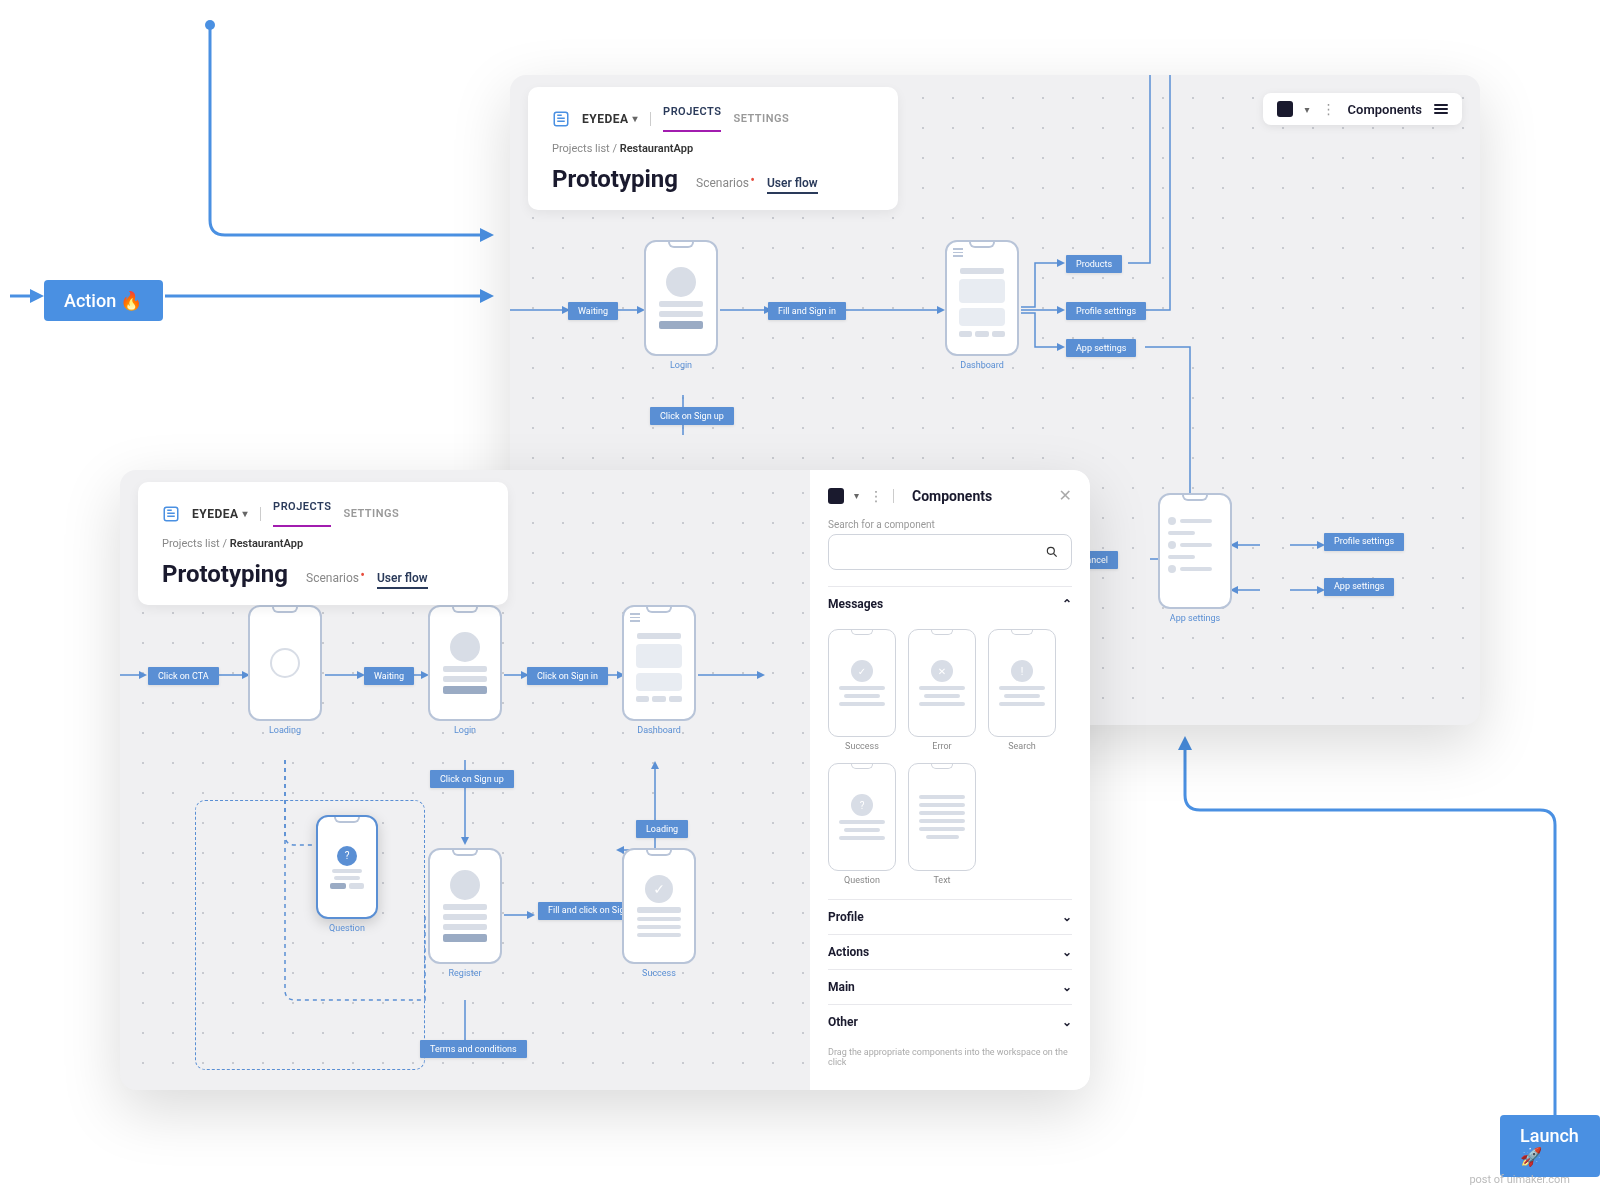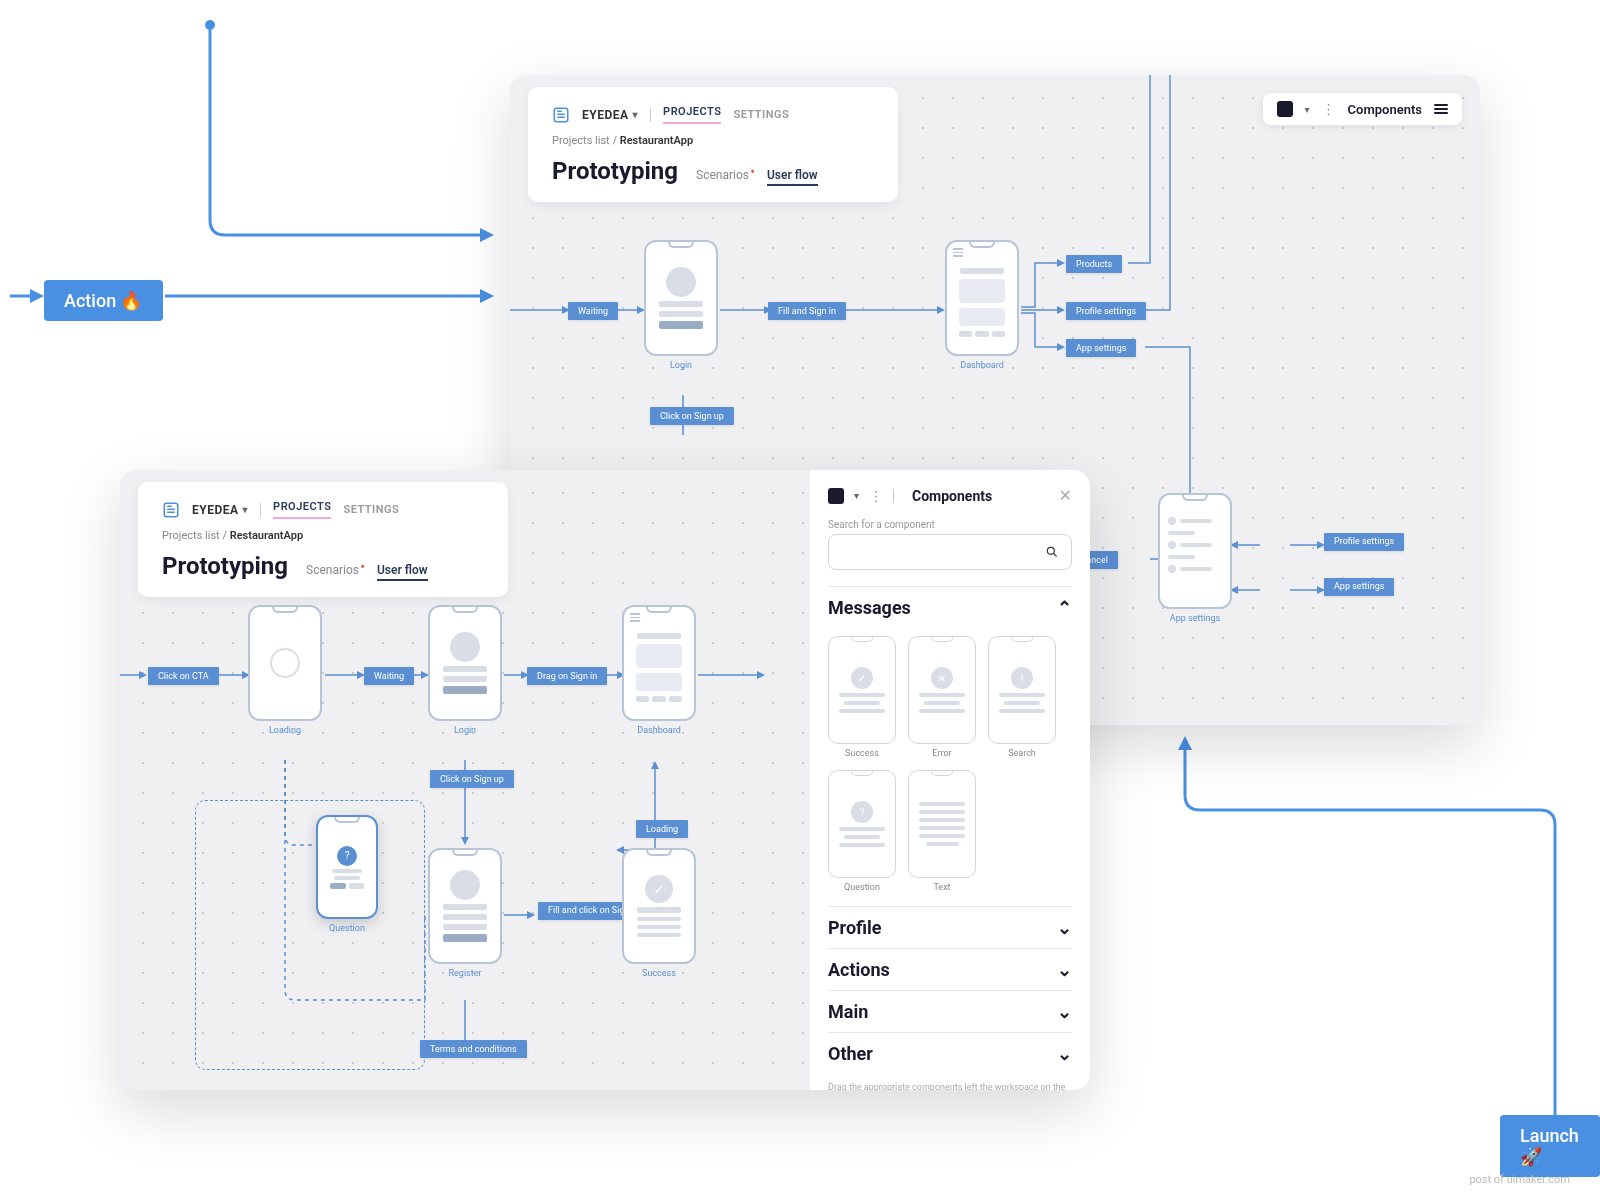--- a/index.html
+++ b/index.html
@@ -12,21 +12,21 @@
 .window{position:absolute;background:#f0f0f2;border-radius:16px;box-shadow:0 20px 60px rgba(0,0,0,0.15);overflow:hidden;}
 .window-back{left:510px;top:75px;width:970px;height:650px;}
 .window-front{left:120px;top:470px;width:970px;height:620px;}
 .header-card{position:absolute;background:#fff;border-radius:10px;padding:18px 24px 16px;box-shadow:0 4px 12px rgba(0,0,0,0.06);left:18px;top:12px;width:370px;z-index:10;}
 .header-row{display:flex;align-items:center;gap:12px;font-size:12px;color:#333;margin-bottom:10px;}
 .logo-mark{width:18px;height:18px;}
 .brand{font-weight:700;letter-spacing:0.5px;display:flex;align-items:center;gap:4px;}
 .chev{font-size:10px;color:#666;}
 .vdiv{width:1px;height:14px;background:#ccc;}
 .nav-tab{font-weight:600;color:#999;font-size:11px;letter-spacing:0.5px;}
-.nav-tab.active{color:#2a3a5a;border-bottom:2px solid #f9a8d4;padding-bottom:4px;}
+.nav-tab.active{color:#2a3a5a;border-bottom:2px solid #a21caf;padding-bottom:12px;}
 .breadcrumb{font-size:11px;color:#888;margin-bottom:10px;}
 .breadcrumb .cur{font-weight:600;color:#333;}
 .title-row{display:flex;align-items:baseline;gap:18px;}
 .page-title{font-size:24px;font-weight:700;color:#1a1a2e;}
 .sub-tab{font-size:12px;color:#888;position:relative;}
 .sub-tab.active{color:#2a3a5a;font-weight:600;border-bottom:2px solid #2a3a5a;padding-bottom:2px;}
 .sub-tab .dot-red{color:#e74c3c;font-size:14px;position:absolute;top:-4px;right:-6px;}
 .toolbar-float{position:absolute;right:18px;top:18px;display:flex;align-items:center;gap:12px;background:#fff;border-radius:8px;padding:8px 14px;box-shadow:0 2px 8px rgba(0,0,0,0.08);z-index:10;}
 .tool-swatch{width:16px;height:16px;background:#1a1a2e;border-radius:3px;}
 .tool-more{font-size:14px;color:#999;}
@@ -56,21 +56,21 @@
 .ph-row-s span{flex:1;height:6px;background:#d8dde6;border-radius:2px;}
 .dashed-box{position:absolute;border:1.5px dashed #5a8fd4;border-radius:10px;}
 .side-panel{position:absolute;right:0;top:0;bottom:0;width:280px;background:#fff;border-radius:0 16px 16px 0;padding:16px 18px;z-index:20;display:flex;flex-direction:column;}
 .panel-head{display:flex;align-items:center;gap:10px;margin-bottom:14px;}
 .panel-title{font-weight:700;font-size:14px;color:#1a1a2e;flex:1;margin-left:8px;}
 .close-x{color:#aaa;font-size:16px;cursor:pointer;}
 .search-label{font-size:10px;color:#999;margin-bottom:4px;}
 .search-box{display:flex;align-items:center;border:1.5px solid #d0d4dc;border-radius:8px;padding:10px 12px;margin-bottom:16px;}
 .search-box input{border:none;outline:none;flex:1;font-size:12px;}
 .search-ic{width:14px;height:14px;}
-.section-head{display:flex;justify-content:space-between;align-items:center;padding:10px 0;border-top:1px solid #e8e8ec;font-size:18px;font-weight:700;color:#1a1a2e;cursor:pointer;}
+.section-head{display:flex;justify-content:space-between;align-items:center;padding:10px 0;border-top:1px solid #e8e8ec;font-size:12px;font-weight:700;color:#1a1a2e;cursor:pointer;}
 .comp-grid{display:flex;flex-wrap:wrap;gap:12px;padding:8px 0 14px;}
 .comp-item{width:68px;display:flex;flex-direction:column;align-items:center;gap:4px;}
 .comp-item .mini{width:68px;height:108px;border:1.5px solid #d0d4dc;border-radius:10px;background:#fff;position:relative;display:flex;flex-direction:column;align-items:center;justify-content:center;gap:4px;}
 .comp-item .mini .notch2{position:absolute;top:0;left:50%;transform:translateX(-50%);width:22px;height:5px;border:1.5px solid #d0d4dc;border-top:none;border-radius:0 0 5px 5px;}
 .comp-item .cl{font-size:9px;color:#888;}
 .mini .ic-circle{width:22px;height:22px;background:#d8dde6;border-radius:50%;display:flex;align-items:center;justify-content:center;color:#fff;font-size:10px;}
 .mini .l{width:70%;height:4px;background:#d8dde6;border-radius:2px;}
 .panel-hint{font-size:9px;color:#aaa;padding-top:8px;}
 .footer-mark{position:absolute;right:30px;bottom:14px;font-size:11px;color:#bbb;}
 </style>
@@ -270,21 +270,21 @@
         <polygon class="conn-arrow" points="504,376 496,380 504,384"></polygon>
       <path class="conn" d="M345 530 L345 570"></path>
       <path class="conn" stroke-dasharray="4 4" d="M165 290 L165 365 Q165 375 175 375 L195 375"></path>
       <path class="conn" stroke-dasharray="4 4" d="M165 290 L165 520 Q165 530 175 530 L305 530 L305 445 L307 445"></path>
     </svg>
 
     <div class="dashed-box" style="left:75px;top:330px;width:230px;height:270px;"></div>
 
     <div class="tag" style="left:28px;top:197px;">Click on CTA</div>
     <div class="tag" style="left:244px;top:197px;">Waiting</div>
-    <div class="tag" style="left:407px;top:197px;">Drag on Sign in</div>
+    <div class="tag" style="left:407px;top:197px;">Click on Sign in</div>
     <div class="tag" style="left:310px;top:300px;">Click on Sign up</div>
     <div class="tag" style="left:418px;top:432px;line-height:1.1;text-align:center;">Fill and click
 on Sign up</div>
     <div class="tag" style="left:516px;top:350px;">Loading</div>
     <div class="tag" style="left:300px;top:570px;">Terms and conditions</div>
 
     <div class="phone" style="left:128px;top:135px;">
       <div class="notch"></div>
       <div class="ph-in">
           <div class="ph-circle"></div>
@@ -470,17 +470,17 @@
       </div>
     <div class="section-head">
         <span>Main</span>
         <span>⌄</span>
       </div>
     <div class="section-head">
         <span>Other</span>
         <span>⌄</span>
       </div>
 
-    <div class="panel-hint">Drag the appropriate components left the workspace on the left</div>
+    <div class="panel-hint">Drag the appropriate components into the workspace on the click</div>
   </div>
 </div>
 
 <div class="footer-mark">post of uimaker.com</div>
 
 </body></html>

